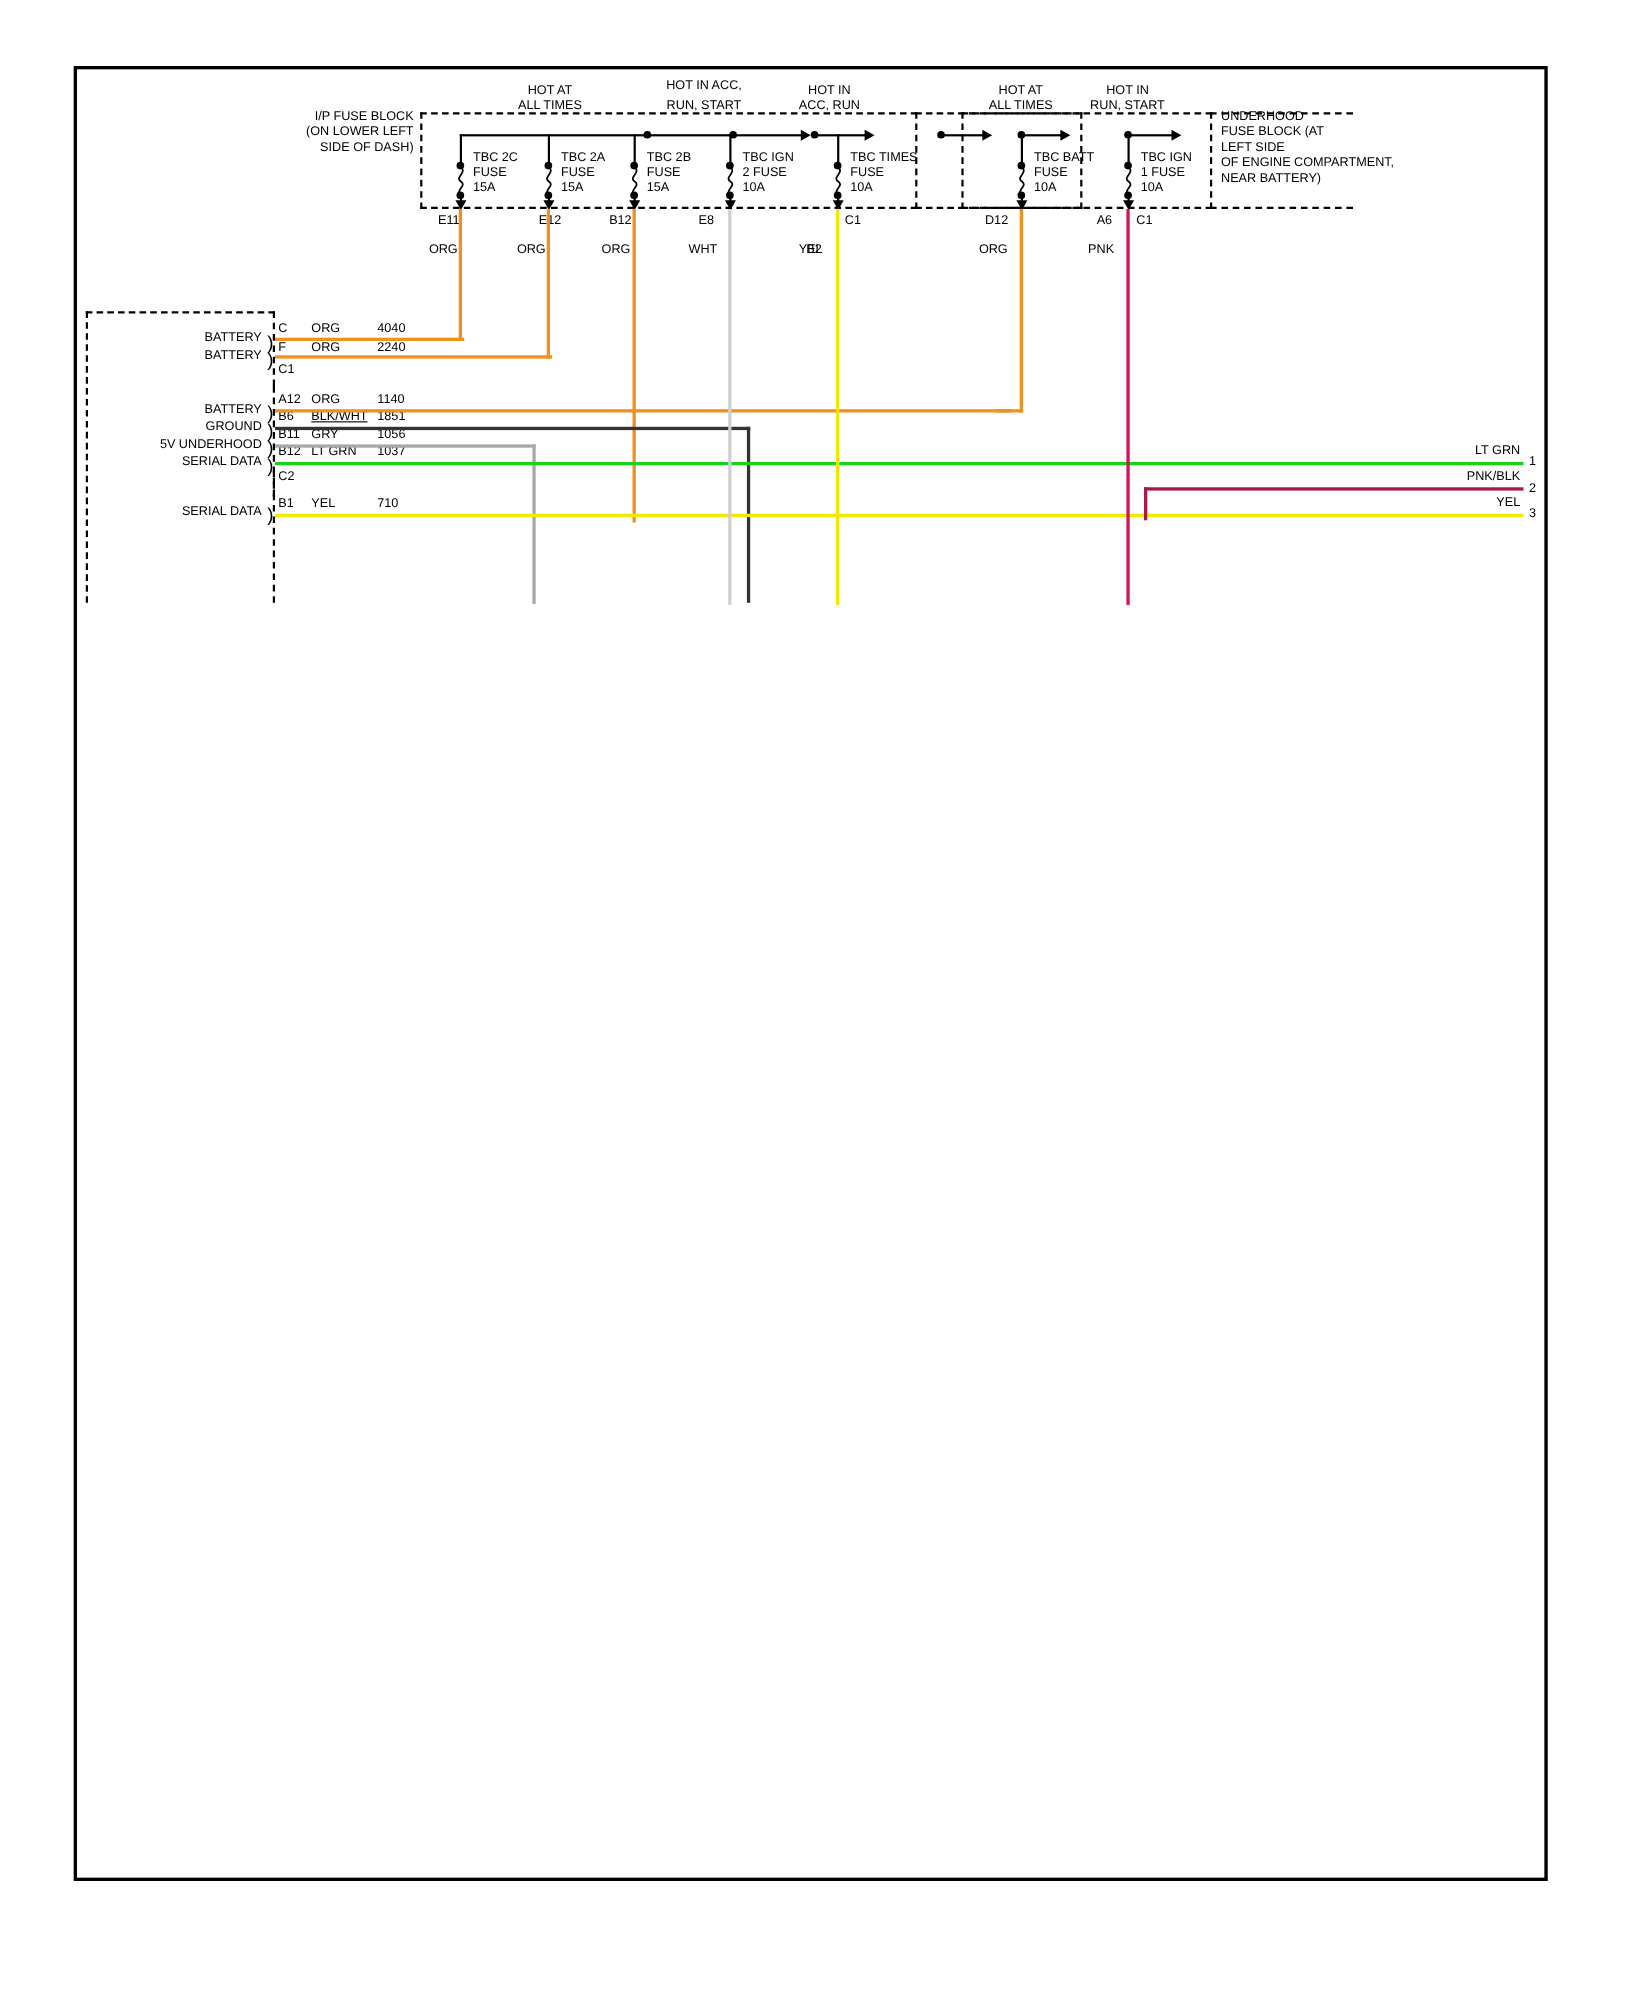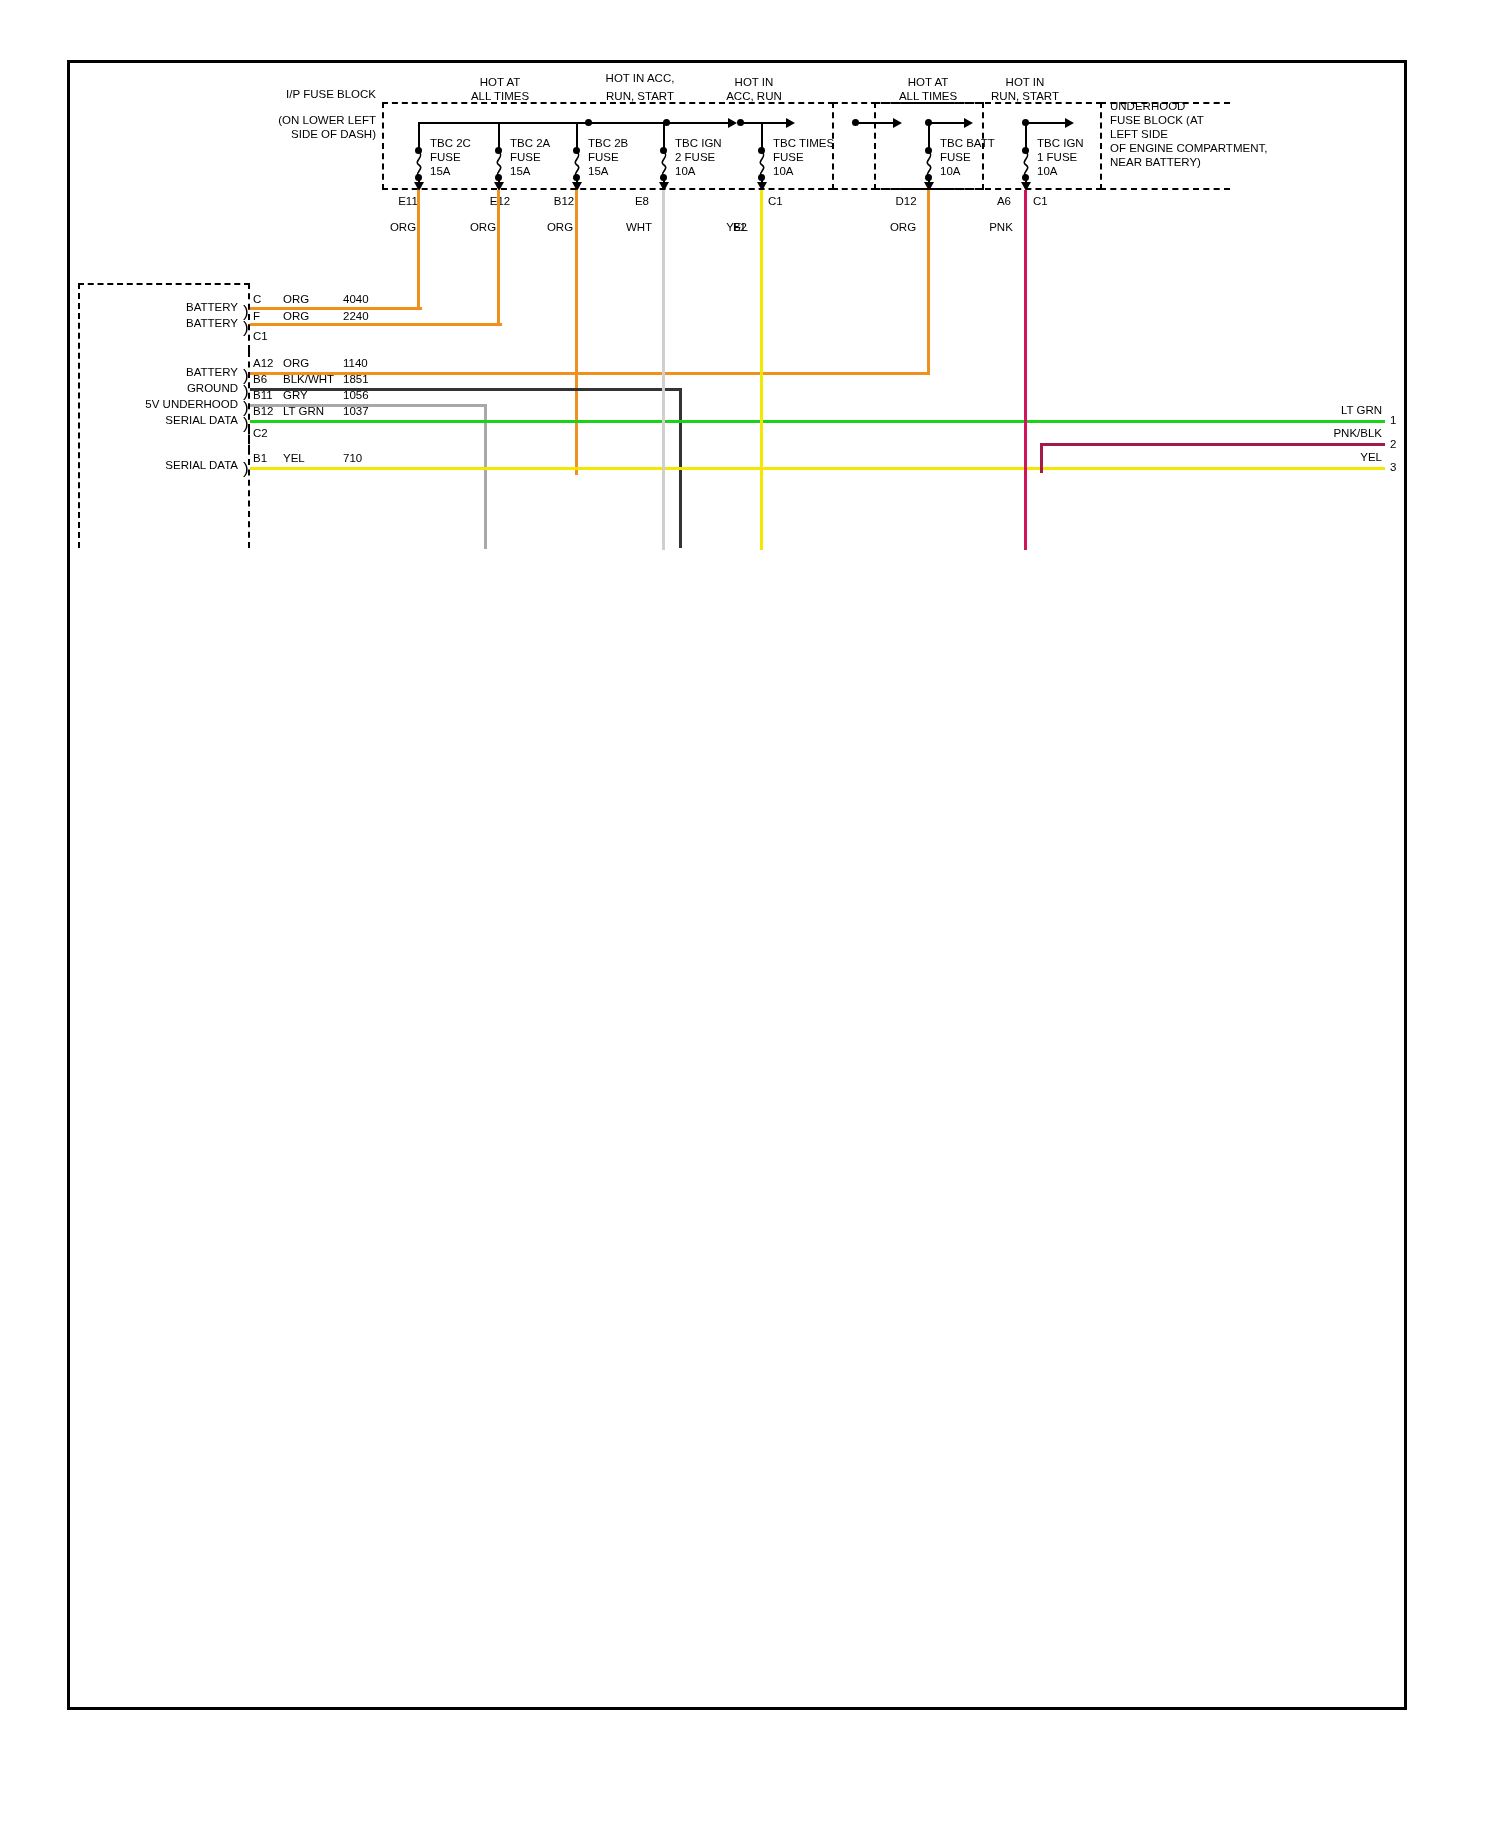--- a/index.html
+++ b/index.html
@@ -198,21 +198,21 @@
     <div class="dot" style="left:912px;top:915px;width:6px;height:6px;background:#888;"></div>
     <div class="dot" style="left:1042px;top:915px;width:6px;height:6px;background:#888;"></div>
     <div class="dot" style="left:778px;top:905px;width:6px;height:6px;background:#888;"></div>
   </div>
   <div id="fade-mask"></div>
 
   <div id="frame"></div>
 
   <div class="sharp">
 
-    <div class="txt r" style="left:226px;top:88px;width:150px;">I/P FUSE BLOCK</div>
+    <div class="txt r" style="left:226px;top:100px;width:150px;">I/P FUSE BLOCK</div>
     <div class="txt r" style="left:226px;top:114px;width:150px;">(ON LOWER LEFT</div>
     <div class="txt r" style="left:226px;top:128px;width:150px;">SIDE OF DASH)</div>
 
     <div class="dash dash-l" style="left:382px;top:102px;width:2px;height:88px;"></div>
     <div class="dash dash-t" style="left:382px;top:102px;width:452px;height:2px;"></div>
     <div class="dash dash-r" style="left:832px;top:102px;width:2px;height:88px;"></div>
     <div class="dash dash-b" style="left:382px;top:188px;width:452px;height:2px;"></div>
 
     <div class="txt c" style="left:440px;top:76px;width:120px;">HOT AT</div>
     <div class="txt c" style="left:440px;top:90px;width:120px;">ALL TIMES</div>
@@ -387,21 +387,21 @@
 
     <div class="txt r" style="left:120px;top:366px;width:118px;">BATTERY</div>
     <div class="brk" style="left:243px;top:369px;">)</div>
     <div class="txt" style="left:253px;top:357px;">A12</div>
     <div class="txt" style="left:283px;top:357px;">ORG</div>
     <div class="txt" style="left:343px;top:357px;">1140</div>
 
     <div class="txt r" style="left:120px;top:382px;width:118px;">GROUND</div>
     <div class="brk" style="left:243px;top:385px;">)</div>
     <div class="txt" style="left:253px;top:373px;">B6</div>
-    <div class="txt" style="left:283px;top:373px;">BLK/WHT</div>
+    <div class="txt" style="left:283px;top:373px;text-decoration:underline;">BLK/WHT</div>
     <div class="txt" style="left:343px;top:373px;">1851</div>
 
     <div class="txt r" style="left:110px;top:398px;width:128px;">5V UNDERHOOD</div>
     <div class="brk" style="left:243px;top:401px;">)</div>
     <div class="txt" style="left:253px;top:389px;">B11</div>
     <div class="txt" style="left:283px;top:389px;">GRY</div>
     <div class="txt" style="left:343px;top:389px;">1056</div>
 
     <div class="txt r" style="left:115px;top:414px;width:123px;">SERIAL DATA</div>
     <div class="brk" style="left:243px;top:417px;">)</div>

